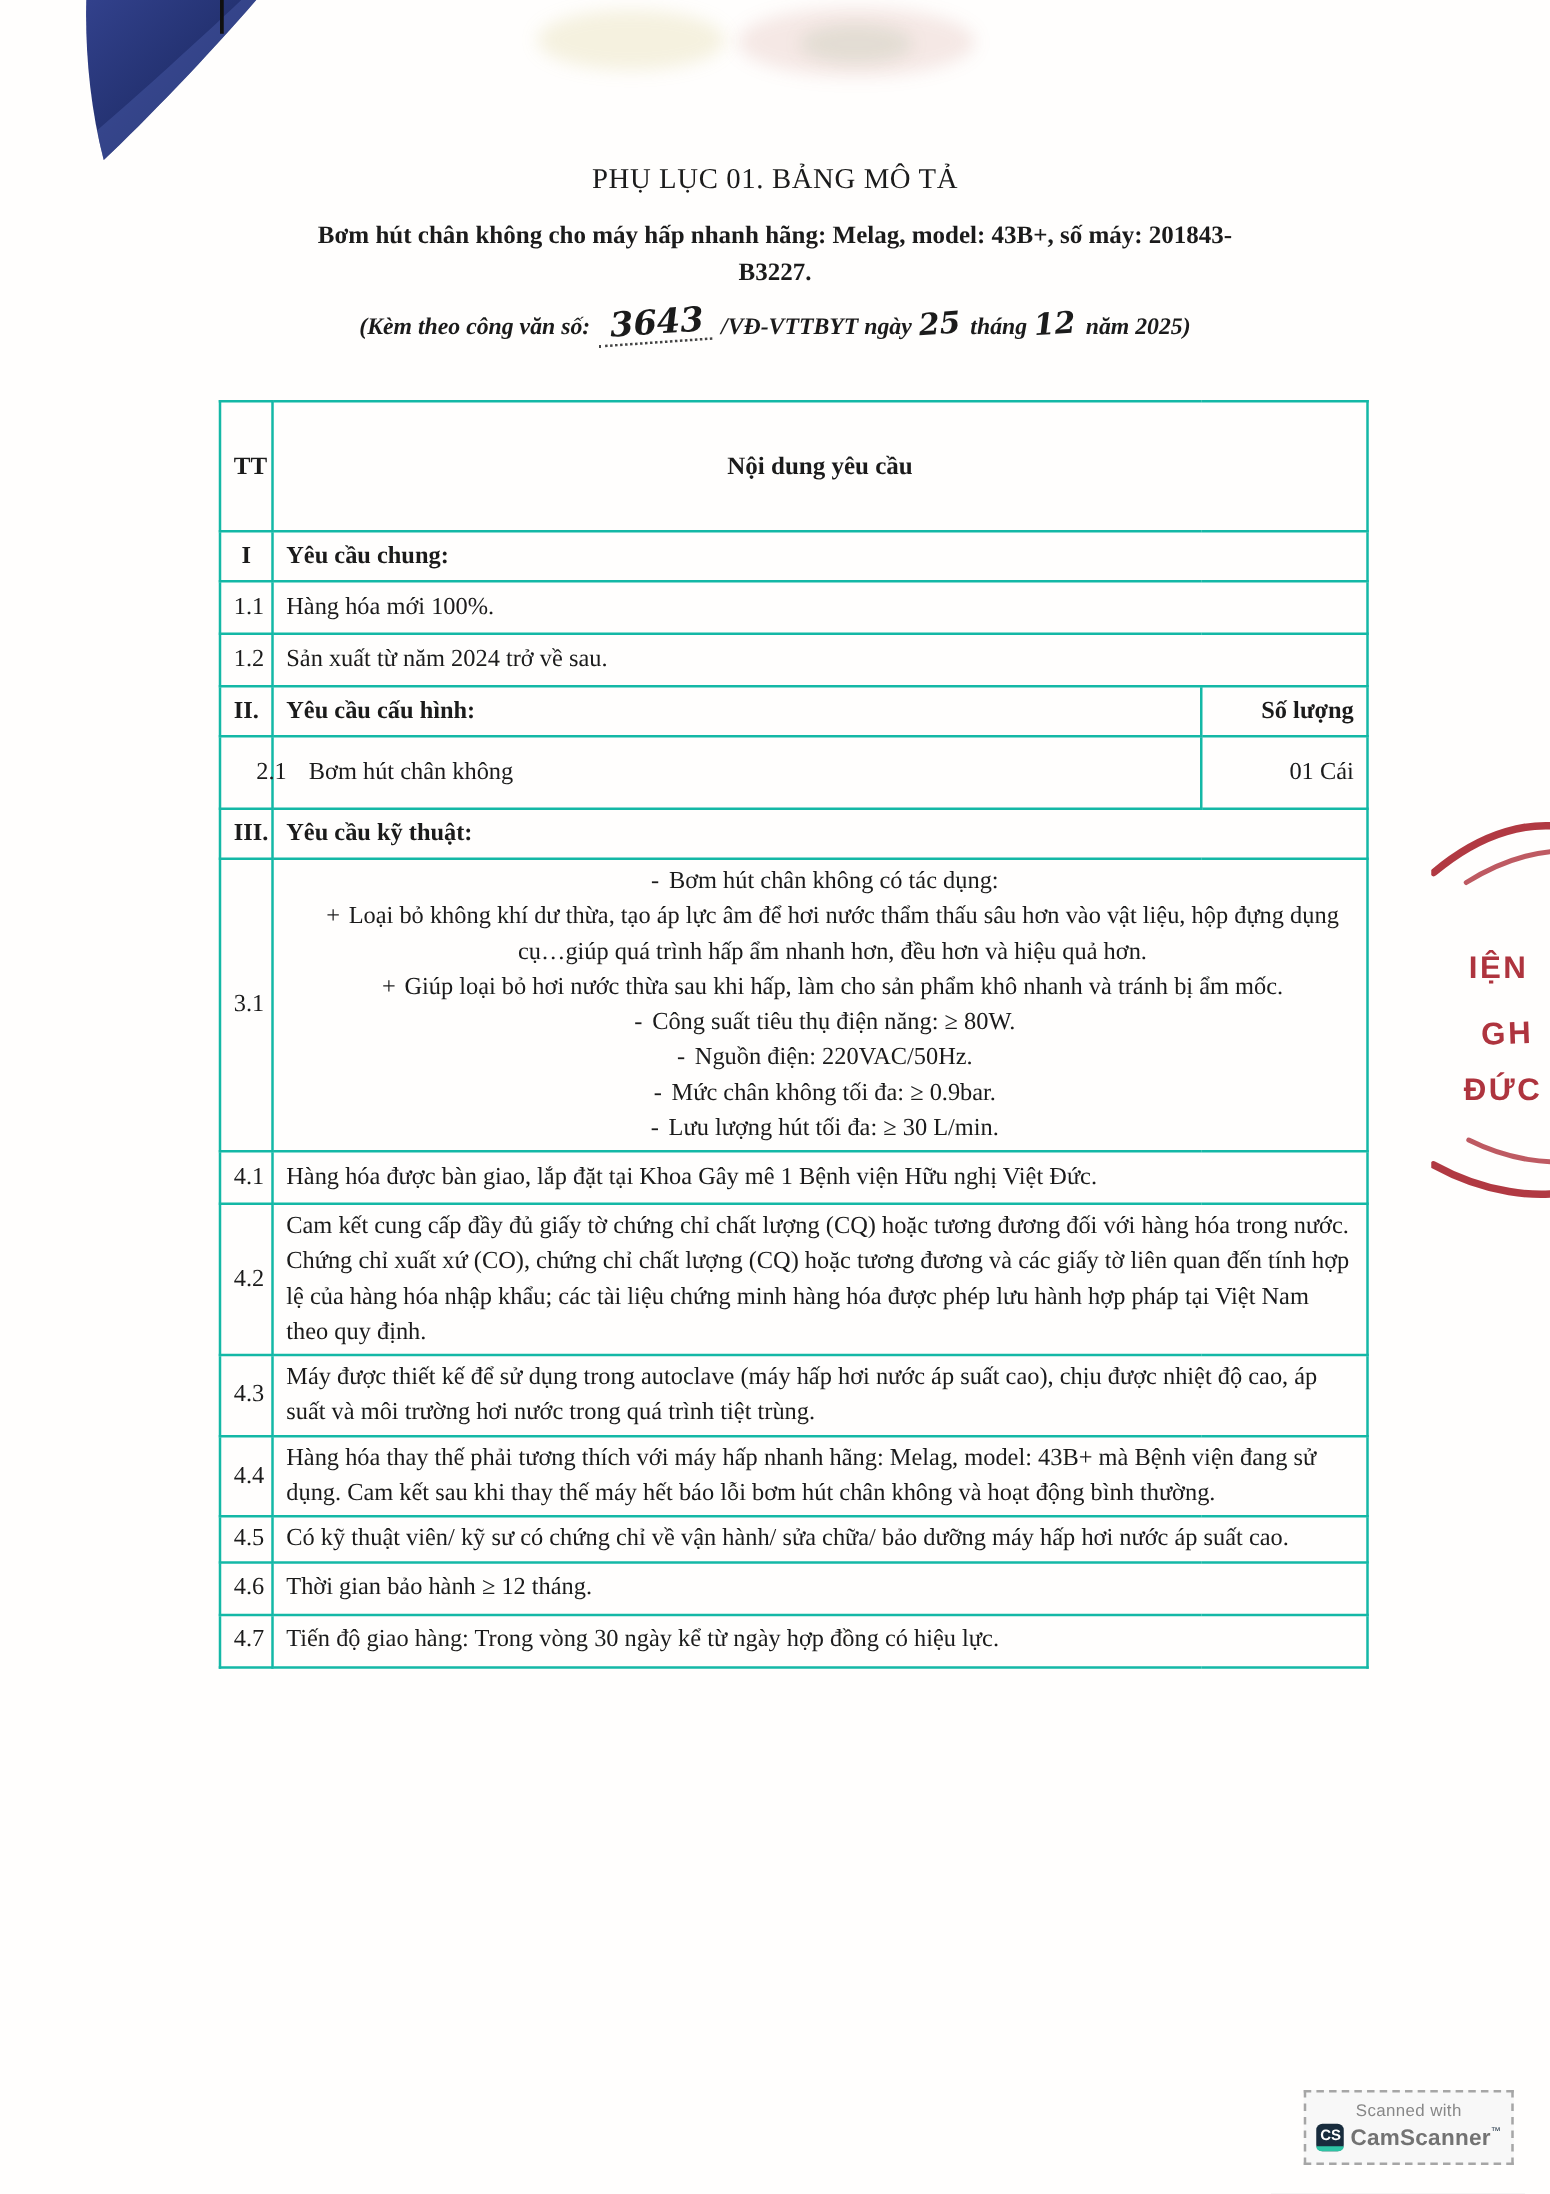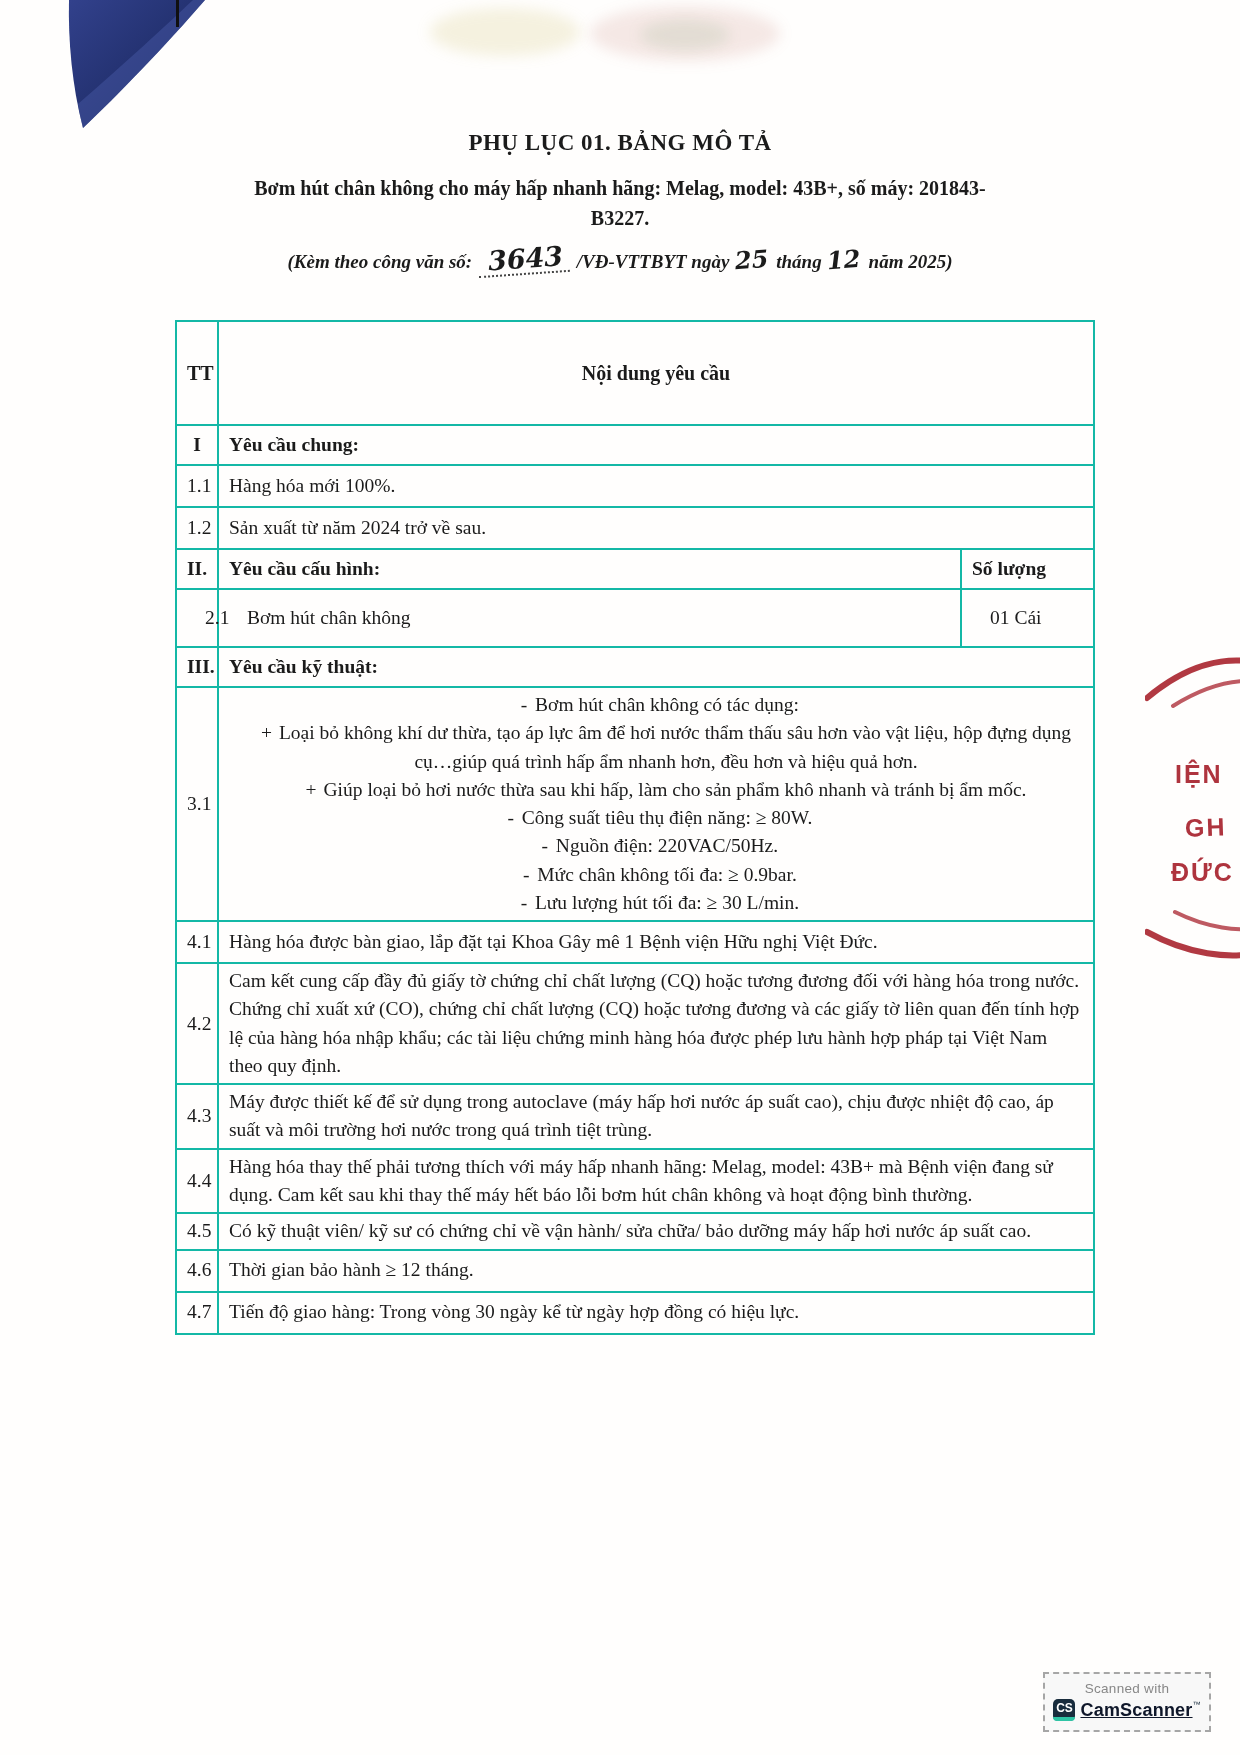--- a/index.html
+++ b/index.html
@@ -16,41 +16,41 @@
   
   .corner-fold{position:absolute;top:0;left:55px;width:160px;height:135px;}
   .scan-tick{position:absolute;top:0;left:176px;width:3px;height:27px;background:#101010;}
   .bleed{position:absolute;border-radius:50%;filter:blur(7px);}
   .bleed.b1{left:430px;top:8px;width:150px;height:48px;background:rgba(190,175,70,0.16);}
   .bleed.b2{left:590px;top:6px;width:190px;height:55px;background:rgba(175,70,55,0.12);}
   .bleed.b3{left:640px;top:20px;width:90px;height:30px;background:rgba(90,140,80,0.12);}
 
   
   .head-block{position:absolute;top:130px;left:150px;width:940px;text-align:center;}
-  .doc-title{font-size:23px;font-weight:bold;letter-spacing:.5px;margin:0;}
+  .doc-title{font-size:23px;font-weight:normal;letter-spacing:.5px;margin:0;}
   .doc-subtitle{font-size:20px;font-weight:bold;margin:17px 0 0 0;line-height:1.5;}
   .ref-line{font-size:19px;margin:12px 0 0 0;font-style:italic;font-weight:600;}
   .hand{
     display:inline-block;font-style:italic;font-weight:bold;
     font-family:"DejaVu Serif",serif;transform:rotate(-4deg);
     font-size:24px;line-height:1;margin:0 3px -2px 1px;
   }
   .hand.big{font-size:27px;border-bottom:2px dotted #444;padding:0 6px 1px 10px;}
 
   
   table.spec{
     position:absolute;top:320px;left:175px;width:920px;
     border-collapse:collapse;table-layout:fixed;
     font-size:19.5px;line-height:1.45;
   }
   table.spec th,table.spec td{border:2px solid #14b8a6;padding:3px 10px;vertical-align:middle;}
   table.spec thead th{height:96px;font-weight:bold;text-align:center;font-size:20px;}
   td.lbl{text-align:center;padding:3px 2px;}
   tr.section td{font-weight:bold;}
-  td.qty{text-align:left;margin-left:12px;}
+  td.qty{text-align:right;margin-left:12px;}
   td.qty.qhead{font-weight:bold;}
   tr.r-2-1 td{height:50px;padding-left:28px;}
   tr.r-plain td{height:34px;}
   tr.r-sect td{height:32px;}
 
   .bullets{padding:4px 4px 6px 24px;text-align:center;}
   .bullet-item{margin:0;}
   .bullet-item .marker{display:inline-block;width:22px;}
   .bullet-item.sub{padding-left:20px;}
   .bullet-item.sub .marker{width:auto;margin-right:7px;}
@@ -76,21 +76,21 @@
   .cs-badge .scanned{font-size:13.5px;color:#878787;margin-top:7px;letter-spacing:.3px;}
   .cs-row{display:flex;align-items:center;justify-content:center;margin-top:3px;gap:5px;}
   .cs-logo{
     width:22px;height:22px;border-radius:5px;background:#182c3d;position:relative;
     color:#fff;font-weight:bold;font-size:12px;line-height:19px;
   }
   .cs-logo::after{
     content:"";position:absolute;left:0;bottom:0;width:100%;height:4px;
     background:#2ec4a5;border-radius:0 0 5px 5px;
   }
-  .cs-word{font-size:18px;font-weight:bold;color:#0f172a;letter-spacing:.2px;text-decoration:underline;}
+  .cs-word{font-size:18px;font-weight:bold;color:#737373;letter-spacing:.2px;}
   .cs-tm{font-size:8px;color:#1d3042;vertical-align:top;}
 </style>
 </head>
 <body>
 
 <div class="page">
 
   <div class="corner-fold">
     <svg width="160" height="135" viewBox="0 0 160 135">
       <defs>

